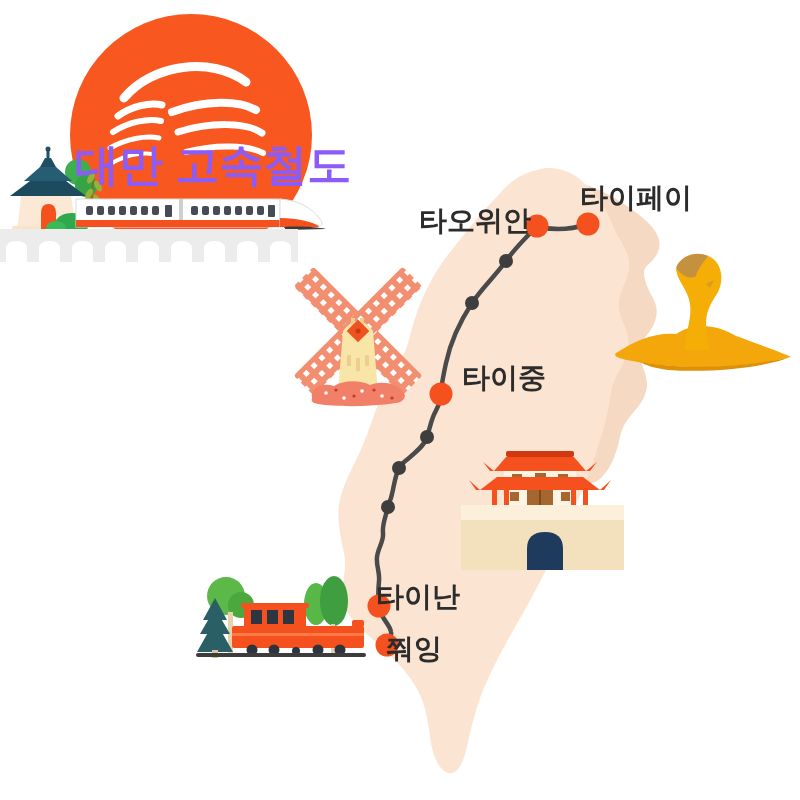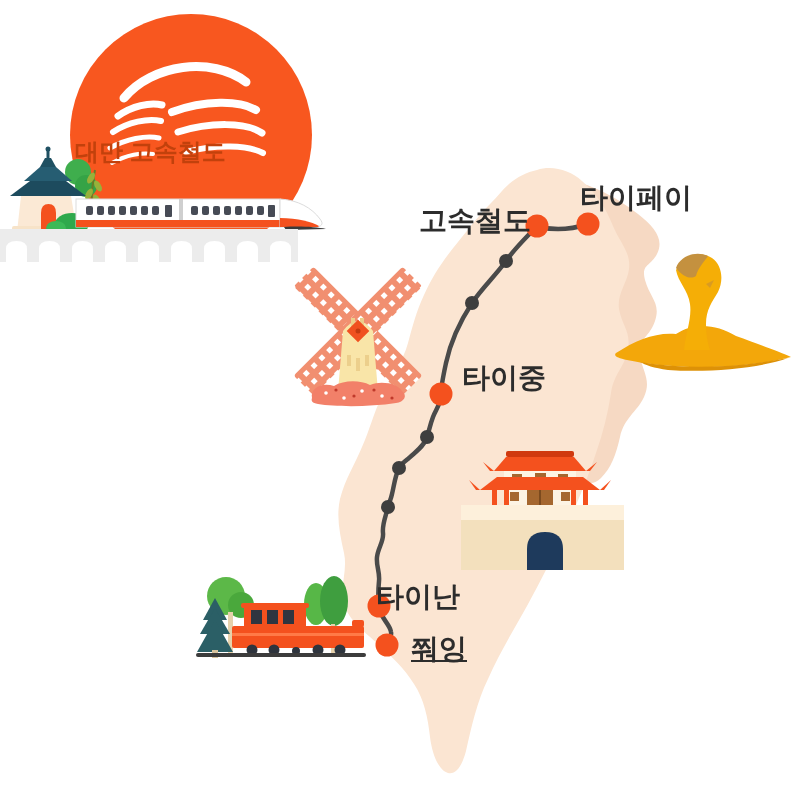--- a/index.html
+++ b/index.html
@@ -6,22 +6,22 @@
   body{
     width:800px;height:800px;position:relative;background:#ffffff;
     font-family:"Liberation Sans","DejaVu Sans",sans-serif;overflow:hidden;
   }
   .stage{position:absolute;left:0;top:0;width:800px;height:800px;}
   .label{
     position:absolute;color:#2c2c2c;font-weight:600;font-size:28px;
     letter-spacing:0px;white-space:nowrap;
   }
   .logo-title{
-    position:absolute;left:75px;top:136px;width:232px;text-align:left;
-    color:#c2410c;font-weight:800;font-size:24px;white-space:nowrap;
+    position:absolute;left:75px;top:136px;width:232px;text-align:center;
+    color:#8b5cf6;font-weight:800;font-size:44px;white-space:nowrap;
   }
 </style>
 </head>
 <body>
 
 <svg class="stage" viewBox="0 0 800 800">
 
   <defs>
     <pattern id="bladeDots" width="11" height="11" patternUnits="userSpaceOnUse">
       <rect width="11" height="11" fill="#f18f70"></rect>
@@ -238,16 +238,16 @@
       <path d="M 204 262 V 249 Q 204 241 214.5 241 Q 225 241 225 249 V 262 Z"></path>
       <path d="M 237 262 V 249 Q 237 241 247.5 241 Q 258 241 258 249 V 262 Z"></path>
       <path d="M 270 262 V 249 Q 270 241 280.5 241 Q 291 241 291 249 V 262 Z"></path>
     </g>
   </g>
 </svg>
 
 <div class="logo-title">대만 고속철도</div>
 
 <div class="label" style="left:580px;top:179px;">타이페이</div>
-<div class="label" style="left:419px;top:202px;">고속철도</div>
+<div class="label" style="left:419px;top:202px;">타오위안</div>
 <div class="label" style="left:462px;top:359px;">타이중</div>
 <div class="label" style="left:376px;top:578px;">타이난</div>
-<div class="label" style="left:411px;top:630px;text-decoration:underline;">쭤잉</div>
+<div class="label" style="left:386px;top:630px;">쭤잉</div>
 
 </body></html>

